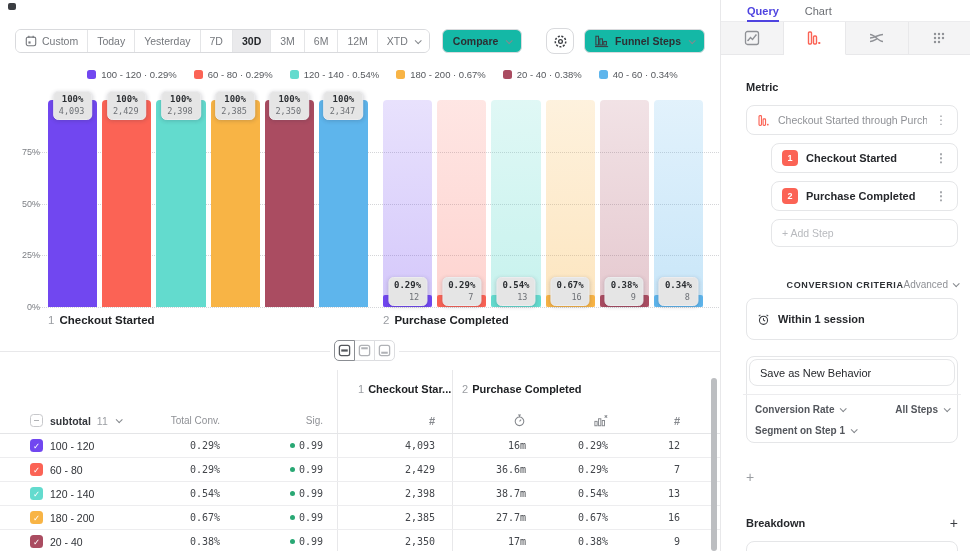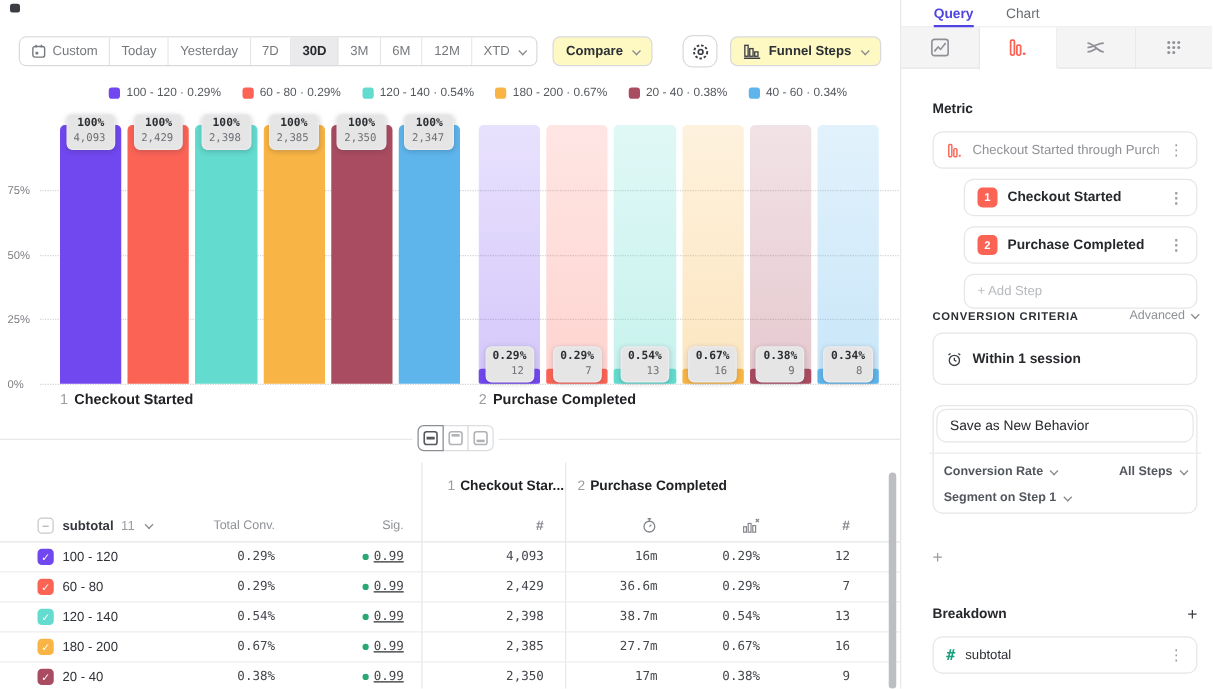--- a/index.html
+++ b/index.html
@@ -12,21 +12,21 @@
   .corner-dot { position:absolute; left:8px; top:3px; width:8px; height:7px; background:#3a3d42; border-radius:2px; }
 
   
   .toolbar { position:absolute; left:15px; top:29px; width:690px; height:24px; display:flex; align-items:center; }
   .seg-group { display:flex; border:1px solid #d9dadd; border-radius:6px; overflow:hidden; height:24px; background:#fff; }
   .seg { display:flex; align-items:center; gap:5px; padding:0 9px; font-size:10.5px; color:#75787d;
          background:#fff; border:none; border-right:1px solid #e4e5e7; cursor:pointer; font-family:inherit; }
   .seg:last-child { border-right:none; }
   .seg.active { background:#eaeaec; color:#26282c; font-weight:bold; }
   .btn { display:flex; align-items:center; gap:6px; height:24px; padding:0 10px; border:1px solid #d9dadd;
-         border-radius:6px; background:#fef9c3; font-size:10.5px; font-weight:bold; color:#2c2f33; cursor:pointer; font-family:inherit; }
+         border-radius:6px; background:#14b8a6; font-size:10.5px; font-weight:bold; color:#2c2f33; cursor:pointer; font-family:inherit; }
   .compare { margin-left:12px; }
   .spacer { flex:1; }
   .icon-btn { width:28px; height:26px; display:flex; align-items:center; justify-content:center;
               border:1px solid #d9dadd; border-radius:8px; background:#fff; cursor:pointer; margin-right:10px; }
   .chev { display:inline-block; width:5px; height:5px; border-right:1.4px solid #86898e; border-bottom:1.4px solid #86898e;
           transform:rotate(45deg) translateY(-1px); margin-left:2px; }
 
   
   .legend { position:absolute; left:60px; top:69px; width:645px; display:flex; justify-content:center; gap:17px; }
   .li { display:flex; align-items:center; gap:5px; font-size:9.5px; color:#55585d; }
@@ -38,21 +38,21 @@
   .g0 { background:linear-gradient(to bottom, rgba(113,71,240,.16), rgba(113,71,240,.30)); }
   .g1 { background:linear-gradient(to bottom, rgba(251,99,85,.16), rgba(251,99,85,.28)); }
   .g2 { background:linear-gradient(to bottom, rgba(99,219,206,.20), rgba(99,219,206,.36)); }
   .g3 { background:linear-gradient(to bottom, rgba(248,180,69,.18), rgba(248,180,69,.34)); }
   .g4 { background:linear-gradient(to bottom, rgba(170,76,97,.16), rgba(170,76,97,.30)); }
   .g5 { background:linear-gradient(to bottom, rgba(94,181,236,.18), rgba(94,181,236,.34)); }
 
   
   .chart { position:absolute; left:48px; top:100px; width:655px; height:207px; }
   .grid { position:absolute; left:-16px; right:-40px; height:0; border-top:1px dotted #d4d5d8; }
-  .ytick { position:absolute; left:-42px; width:34px; font-size:9px; color:#7c7f84; transform:translateY(-50%); }
+  .ytick { position:absolute; left:-42px; width:34px; text-align:right; font-size:9px; color:#7c7f84; transform:translateY(-50%); }
   .bars { position:absolute; top:0; bottom:0; display:flex; gap:5px; }
   .bars.grp1 { left:0; width:320px; }
   .bars.grp2 { left:335px; width:320px; }
   .bar { position:relative; flex:1; border-radius:4px 4px 0 0; }
   .ghostwrap { position:relative; flex:1; }
   .ghost { position:absolute; inset:0; border-radius:4px 4px 0 0; }
   .mini { position:absolute; left:0; right:0; bottom:0; height:12px; border-radius:2px; }
   .plabel { position:absolute; left:50%; transform:translateX(-50%); background:#e5e5e5; border:1px solid #ececee;
             border-radius:5px; box-shadow:0 1px 4px rgba(40,40,60,.20); padding:2px 5px; text-align:center;
             line-height:1.3; z-index:3; white-space:nowrap; }
@@ -87,21 +87,21 @@
            font-size:10px; color:#8f9196; }
   .rows { position:absolute; top:72px; left:0; width:720px; }
   .trow { height:24px; border-bottom:1px solid #ededef; font-size:10px; }
   .c { text-align:right; padding-right:2px; }
   .c1 { text-align:left; display:flex; align-items:center; gap:7px; }
   .cb { width:13px; height:13px; border-radius:3.5px; display:flex; align-items:center; justify-content:center;
         color:#fff; font-size:8.5px; cursor:pointer; }
   .cb.head { background:#fff; border:1px solid #c7c8cb; color:#85888d; font-size:9px; line-height:1; }
   .rname { color:#2f3237; font-size:10.5px; }
   .num { font-family:"DejaVu Sans Mono", monospace; color:#44474c; }
-  .sigc { display:flex; align-items:center; justify-content:flex-end; gap:4px;text-decoration:underline; }
+  .sigc { display:flex; align-items:center; justify-content:flex-end; gap:4px; }
   .dot { width:5px; height:5px; border-radius:50%; background:#29a874; }
   .subhead { display:flex; align-items:center; gap:6px; color:#34373c; font-size:10.5px; font-weight:bold; }
   .subhead .cnt { color:#9a9da2; font-weight:normal; }
   .hicon { color:#85888d; font-weight:bold; font-size:11px; }
 
   
   .sidebar { position:absolute; left:720px; top:0; width:250px; height:551px; background:#fff; border-left:1px solid #e8e8ea; }
   .sb-tabs { height:22px; display:flex; gap:26px; padding-left:26px; align-items:flex-start; border-bottom:1px solid #ececee; }
   .sb-tab { font-size:11px; color:#6b6e73; padding-top:5px; cursor:pointer; }
   .sb-tab.active { color:#4f44e0; font-weight:bold; border-bottom:2px solid #4f44e0; padding-bottom:3px; }
@@ -114,21 +114,21 @@
   .h-metric { margin-top:26px; font-size:11px; font-weight:bold; color:#26282c; }
   .card { border:1px solid #e5e6e8; border-radius:8px; background:#fff; display:flex; align-items:center;
           gap:8px; padding:0 10px; height:30px; cursor:pointer; }
   .card.behavior { margin-top:12px; color:#8f9196; font-size:10.5px; }
   .card .grow { flex:1; white-space:nowrap; overflow:hidden; }
   .kebab { color:#9a9da2; font-size:12px; line-height:1; }
   .stepcard { margin-left:25px; margin-top:8px; font-size:11px; font-weight:bold; color:#26282c; }
   .badge { width:16px; height:16px; border-radius:4px; background:#fb6355; color:#fff; font-size:9px; font-weight:bold;
            display:flex; align-items:center; justify-content:center; }
   .addstep { margin-left:25px; margin-top:8px; height:28px; color:#b8bабе; color:#b8babe; font-size:10.5px; }
-  .cc-head { display:flex; align-items:center; }
+  .cc-head { margin-top:32px; display:flex; align-items:center;text-align:right; }
   .cc-head .t { font-size:9px; font-weight:bold; letter-spacing:.6px; color:#2c2f33; flex:1; }
   .cc-head .adv { font-size:10px; color:#8f9196; display:flex; align-items:center; gap:3px; cursor:pointer; }
   .card.within { margin-top:8px; font-size:11px; font-weight:bold; color:#26282c; height:42px; }
   .panel { margin-top:16px; border:1px solid #e5e6e8; border-radius:8px; padding:2px; }
   .savebtn { border:1px solid #e5e6e8; border-radius:8px; height:27px; display:flex; align-items:center;
              padding:0 10px; font-size:11px; color:#26282c; cursor:pointer; }
   .panel .ddrow { display:flex; align-items:center; margin-top:9px; padding:0 6px 4px 6px; font-size:10px;
                   font-weight:bold; color:#53565c; }
   .panel hr { border:none; border-top:1px solid #ececee; margin:8px -6px 0 -6px; }
   .ddrow .dd { display:flex; align-items:center; gap:4px; cursor:pointer; }

